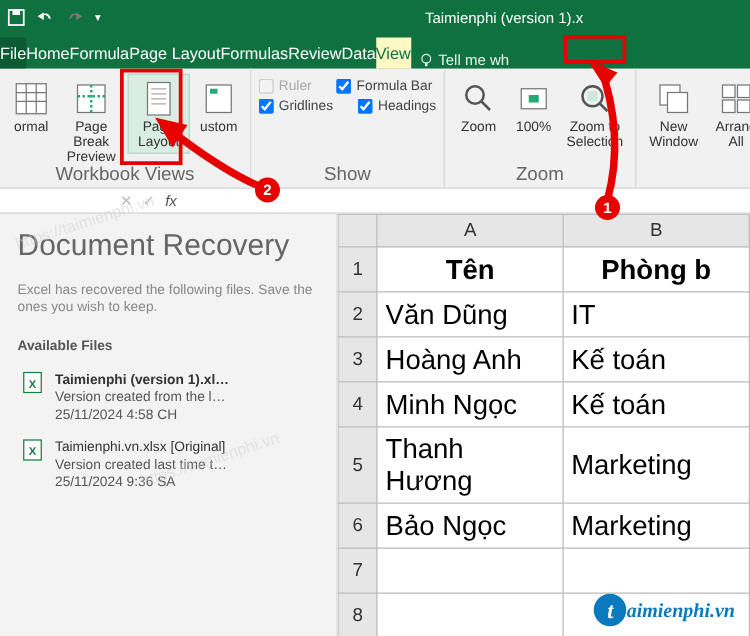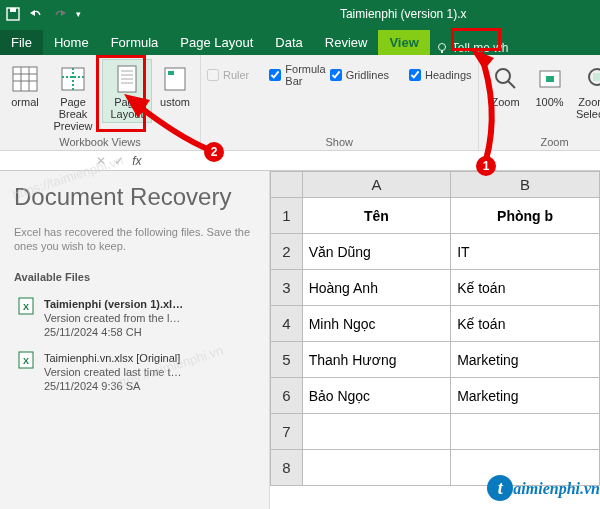--- a/index.html
+++ b/index.html
@@ -2,60 +2,60 @@
 <html><head>
 <meta charset="utf-8">
 <style>
   * { box-sizing: border-box; margin: 0; padding: 0; font-family: "Segoe UI", Arial, sans-serif; }
   body { width: 600px; height: 509px; overflow: hidden; background: #fff; position: relative; }
   .titlebar { height: 28px; background: #0f7040; display: flex; align-items: center; color: #fff; font-size: 12px; }
   .qat { display: flex; align-items: center; padding: 0 6px; gap: 8px; }
   .qat svg { display: block; }
   .title-center { flex: 1; text-align: center; font-size: 12px; padding-left: 120px; }
   .tabstrip { height: 27px; background: #0f7040; display: flex; align-items: flex-end; color: #fff; font-size: 13px; }
-  .tab { padding: 5px 11px; cursor: pointer; }
+  .tab { padding: 5px 0; cursor: pointer; }
   .tab.file { background: #0b5a33; }
-  .tab.active { background: #84cc16; color: #0f7040; position: relative; z-index: 20; font-weight: bold; }
+  .tab.active { background: #fef9c3; color: #0f7040; position: relative; z-index: 20; }
   .tell { display: flex; align-items: center; gap: 4px; padding: 0 6px; opacity: .9; font-size: 12px; }
   .ribbon { height: 96px; background: #f1f1f1; border-bottom: 1px solid #d6d6d6; display: flex; position: relative; }
   .rgroup { border-right: 1px solid #dadada; padding: 4px 6px 2px 6px; display: flex; flex-direction: column; justify-content: space-between; }
-  .rgroup .label { text-align: center; font-size: 11px; color: #666; padding: 2px 0 0 0; }
+  .rgroup .label { text-align: center; font-size: 15px; color: #666; padding: 2px 0 0 0; }
   .rbuttons { display: flex; gap: 4px; align-items: flex-start; }
   .bigbtn { width: 50px; text-align: center; font-size: 11px; color: #333; padding: 2px 0; cursor: pointer; border: 1px solid transparent; }
   .bigbtn.sel { border: 1px solid #b6d7c9; background: #d9ede3; }
   .bigbtn .ico { height: 34px; display: flex; align-items: center; justify-content: center; }
   .bigbtn .lbl { line-height: 12px; height: 24px; display: flex; flex-direction: column; align-items: center; justify-content: flex-start; }
-  .showcol { display: flex; flex-direction: row; gap: 4px; font-size: 11px; color: #444; padding-top: 4px; }
+  .showcol { display: flex; flex-direction: column; gap: 4px; font-size: 11px; color: #444; padding-top: 4px; }
   .showrow { display: flex; gap: 20px; }
   .chk { display: flex; align-items: center; gap: 4px; }
   .chk input { width: 12px; height: 12px; }
   .formula-bar { height: 20px; background: #fff; border-bottom: 1px solid #ccc; display: flex; align-items: center; font-size: 12px; }
   .namebox { width: 90px; border-right: 1px solid #ccc; padding: 0 6px; color: #444; }
   .fx-area { display: flex; align-items: center; gap: 8px; padding: 0 6px; color: #888; }
   .work { display: flex; height: calc(509px - 28px - 27px - 96px - 20px); }
   .recovery { width: 270px; background: #f3f3f3; border-right: 1px solid #dcdcdc; padding: 12px 14px; font-size: 12px; color: #555; }
   .recovery h2 { font-size: 24px; color: #666; font-weight: 400; margin-bottom: 14px; }
   .recovery .sub { font-size: 11px; color: #888; margin-bottom: 18px; line-height: 14px; }
   .recovery .af { font-size: 11px; font-weight: bold; color: #555; margin-bottom: 8px; }
   .file-item { display: flex; gap: 8px; padding: 6px 4px; cursor: pointer; }
   .file-item .fi { width: 18px; flex: none; }
   .file-item .txt { font-size: 11px; color: #555; line-height: 14px; }
   .file-item .txt .name { font-weight: bold; color: #333; }
   .grid { flex: 1; overflow: hidden; background: #fff; position: relative; }
   table { border-collapse: collapse; width: 100%; }
   th.colh { background: #e6e6e6; border: 1px solid #bcbcbc; font-weight: normal; font-size: 15px; color: #333; height: 26px; }
   th.rowh { background: #e6e6e6; border: 1px solid #bcbcbc; font-weight: normal; font-size: 15px; color: #333; width: 32px; text-align: center; }
-  td { border: 1px solid #bcbcbc; font-size: 14px; padding: 4px 6px; height: 36px; }
+  td { border: 1px solid #bcbcbc; font-size: 22px; padding: 4px 6px; height: 36px; }
   tr.hd td { font-weight: bold; text-align: center; background: #fff; }
   .corner { background: #e6e6e6; border: 1px solid #bcbcbc; }
   .hl-red { position: absolute; border: 3px solid #e60000; pointer-events: none; z-index: 30; }
   .arrow { position: absolute; z-index: 25; pointer-events: none; }
   .circ { position: absolute; width: 20px; height: 20px; border-radius: 50%; background: #e60000; color: #fff; font-size: 12px; display: flex; align-items: center; justify-content: center; z-index: 35; font-weight: bold; pointer-events: none; }
   .wm { position: absolute; color: #d0d0d0; font-size: 13px; transform: rotate(-18deg); pointer-events: none; z-index: 5; opacity:.5;}
-  .logo { position: absolute; right: 0; bottom: 8px; font-size: 16px; font-weight: bold; z-index: 40; margin-top: 24px; }
+  .logo { position: absolute; right: 12px; bottom: 8px; font-size: 16px; font-weight: bold; z-index: 40; margin-top: 24px; }
   .logo .t { background: #0a7abf; color: #fff; border-radius: 50%; width: 26px; height: 26px; display: inline-flex; align-items: center; justify-content: center; font-style: italic; font-family: Georgia, serif; font-size: 18px; }
   .logo .rest { color: #0a7abf; font-style: italic; font-family: Georgia, serif; }
 </style>
 </head>
 <body>
 
 <div class="titlebar">
   <div class="qat">
     <span>
         <svg width="14" height="14">
@@ -78,22 +78,23 @@
     <span style="color:#fff;font-size:9px;">▾</span>
   </div>
   <div class="title-center">Taimienphi (version 1).x</div>
 </div>
 
 <div class="tabstrip">
   <div class="tab file">File</div>
   <div class="tab">Home</div>
   <div class="tab">Formula</div>
   <div class="tab">Page Layout</div>
+  <div class="tab">Formulas</div>
+  <div class="tab">Review</div>
   <div class="tab">Data</div>
-  <div class="tab">Review</div>
   <div class="tab active">View</div>
   <div class="tell">
     <svg width="12" height="12">
         <circle cx="6" cy="5" r="3.5" fill="none" stroke="#fff" stroke-width="1"></circle>
         <rect x="5" y="8" width="2" height="3" fill="#fff"></rect>
       </svg>
     <span>Tell me wh</span>
   </div>
 </div>
 

